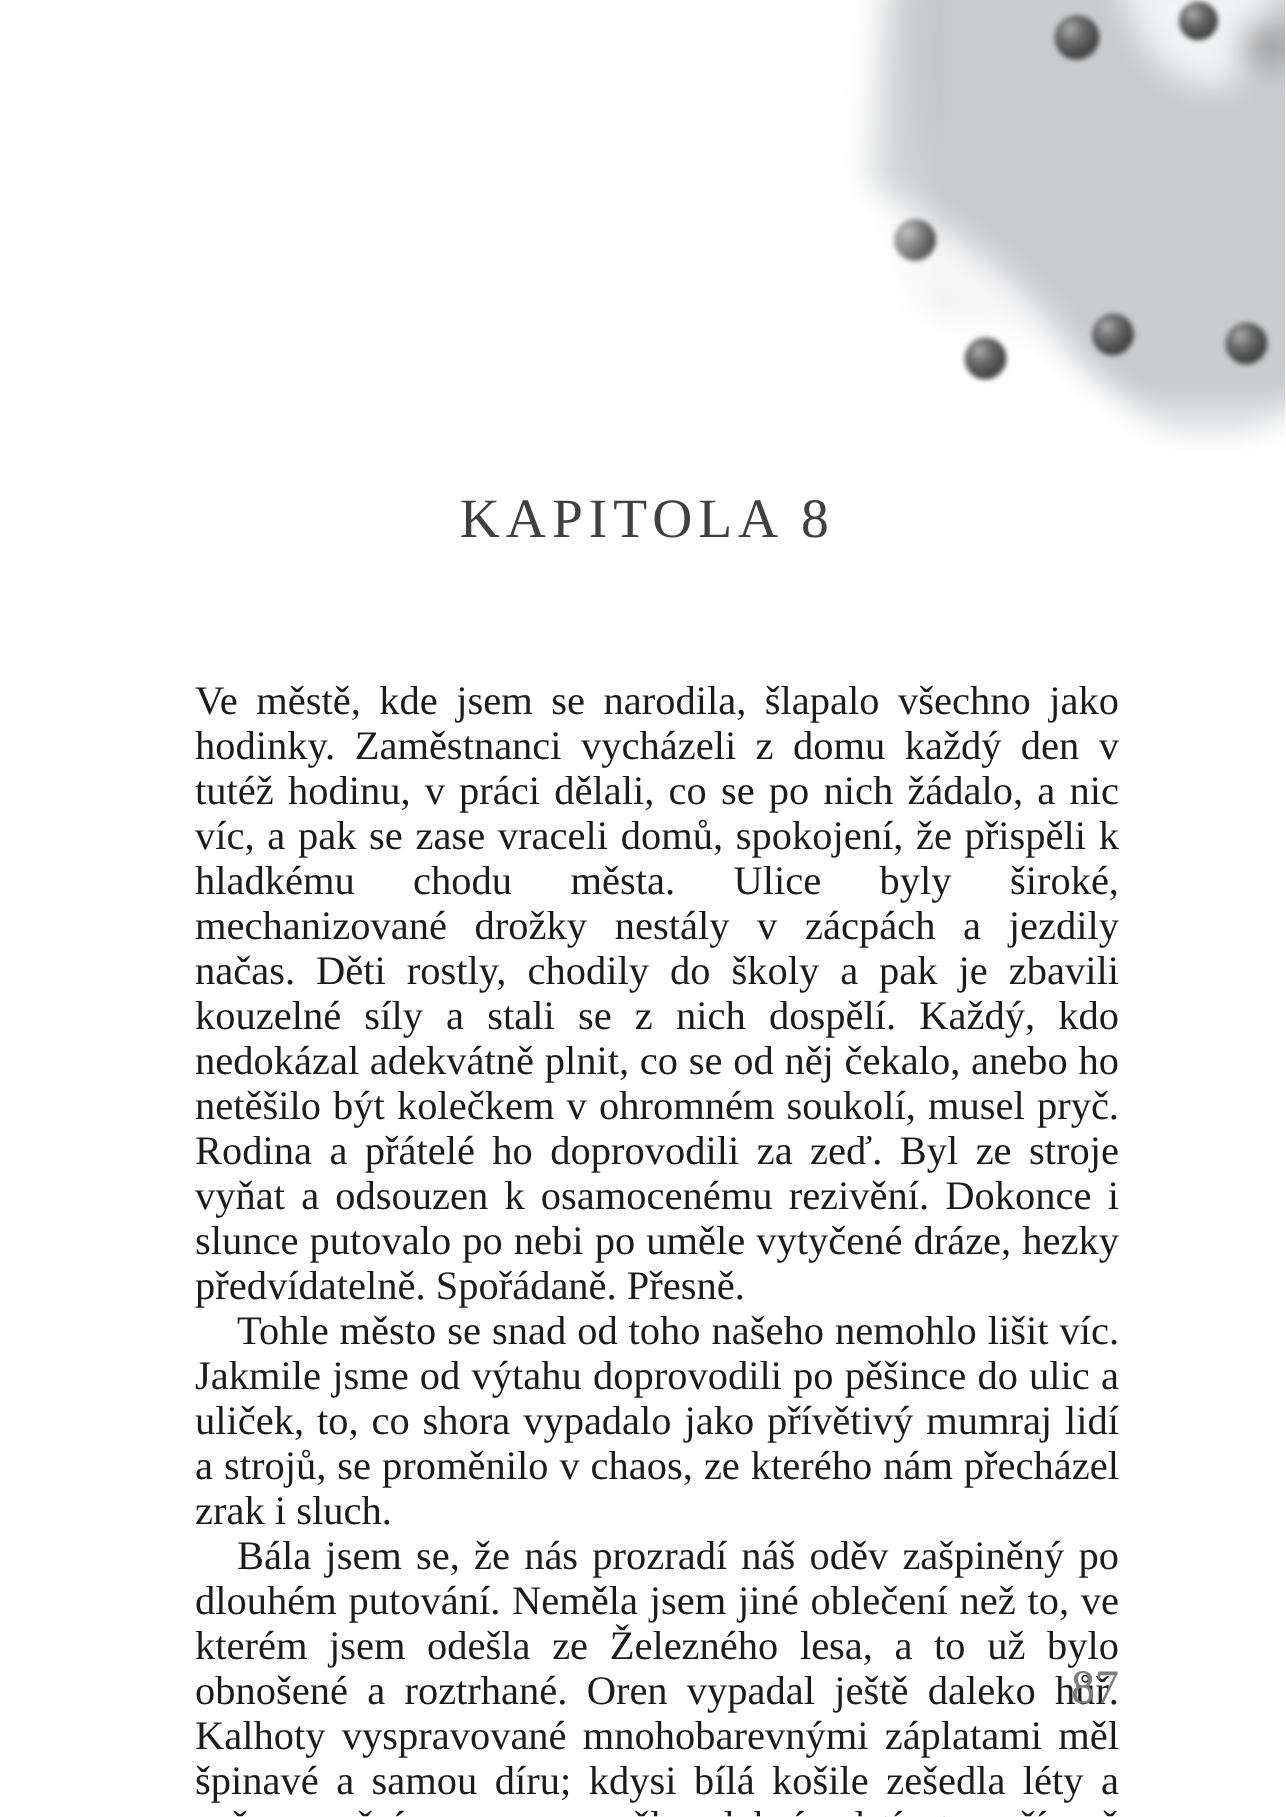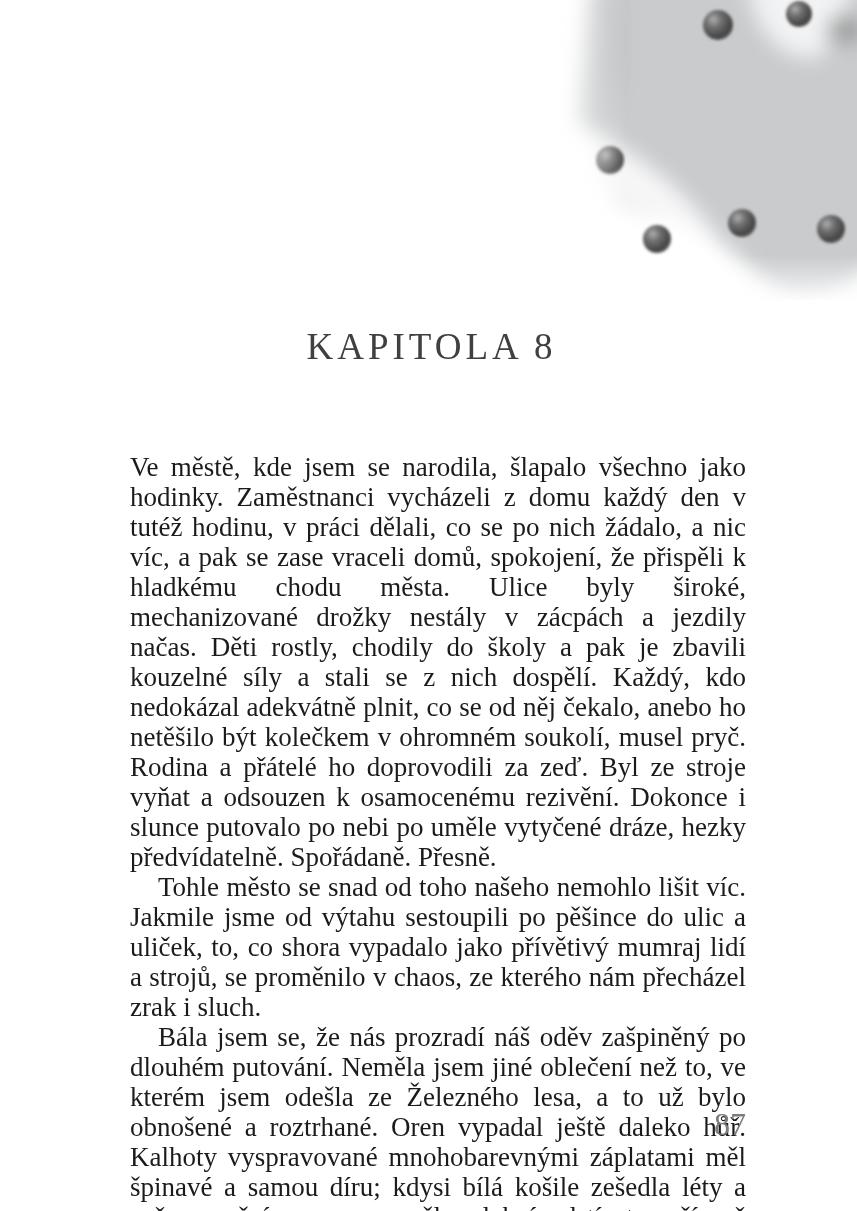--- a/index.html
+++ b/index.html
@@ -109,19 +109,19 @@
     </g>
 
     <rect x="0" y="0" width="70" height="300" fill="url(#fadeL)" opacity="0.85"></rect>
     <rect x="0" y="255" width="300" height="45" fill="url(#fadeB)" opacity="0.8"></rect>
   </svg>
 
   <h1 class="chapter-title">KAPITOLA 8</h1>
 
   <div class="body-text">
     <p>Ve městě, kde jsem se narodila, šlapalo všechno jako hodinky. Zaměstnanci vycházeli z domu každý den v tutéž hodinu, v práci dělali, co se po nich žádalo, a nic víc, a pak se zase vraceli domů, spokojení, že přispěli k hladkému chodu města. Ulice byly široké, mechanizované drožky nestály v zácpách a jezdily načas. Děti rostly, chodily do školy a pak je zbavili kouzelné síly a stali se z nich dospělí. Každý, kdo nedokázal adekvátně plnit, co se od něj čekalo, anebo ho netěšilo být kolečkem v ohromném soukolí, musel pryč. Rodina a přátelé ho doprovodili za zeď. Byl ze stroje vyňat a odsouzen k osamocenému rezivění. Dokonce i slunce putovalo po nebi po uměle vytyčené dráze, hezky předvídatelně. Spořádaně. Přesně.</p>
-    <p class="indent">Tohle město se snad od toho našeho nemohlo lišit víc. Jakmile jsme od výtahu sestoupili po pěšince do ulic a uliček, to, co shora vypadalo jako přívětivý mumraj lidí a strojů, se proměnilo v chaos, ze kterého nám přecházel zrak i sluch.</p>
+    <p class="indent">Tohle město se snad od toho našeho nemohlo lišit víc. Jakmile jsme od výtahu doprovodili po pěšince do ulic a uliček, to, co shora vypadalo jako přívětivý mumraj lidí a strojů, se proměnilo v chaos, ze kterého nám přecházel zrak i sluch.</p>
     <p class="indent">Bála jsem se, že nás prozradí náš oděv zašpiněný po dlouhém putování. Neměla jsem jiné oblečení než to, ve kterém jsem odešla ze Železného lesa, a to už bylo obnošené a roztrhané. Oren vypadal ještě daleko hůř. Kalhoty vyspravované mnohobarevnými záplatami měl špinavé a samou díru; kdysi bílá košile zešedla léty a zažranou špínou a ruce měl o dobrý odstín tmavší než zbytek těla.</p>
   </div>
 
   <div class="page-number">87</div>
 
 </div>
 
 </body></html>

